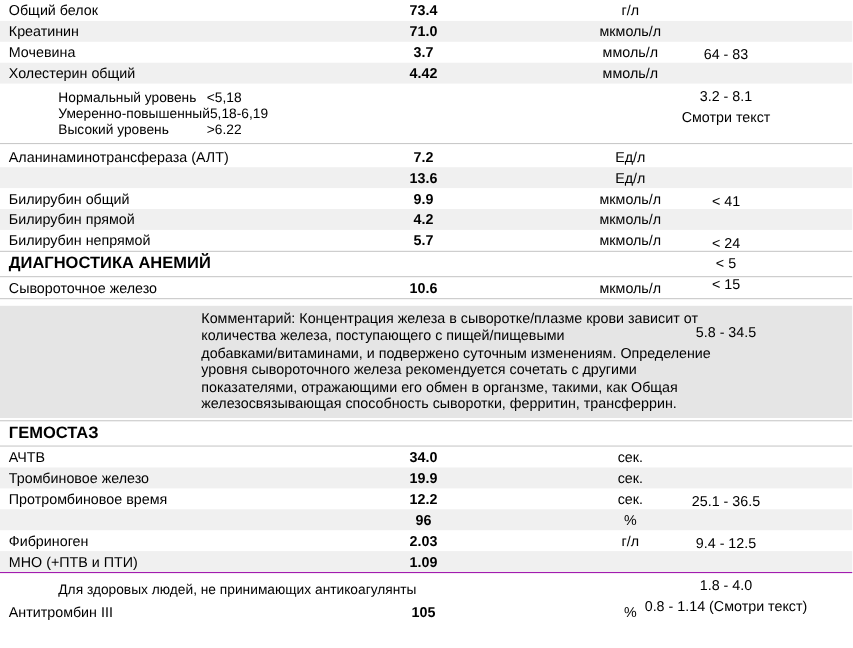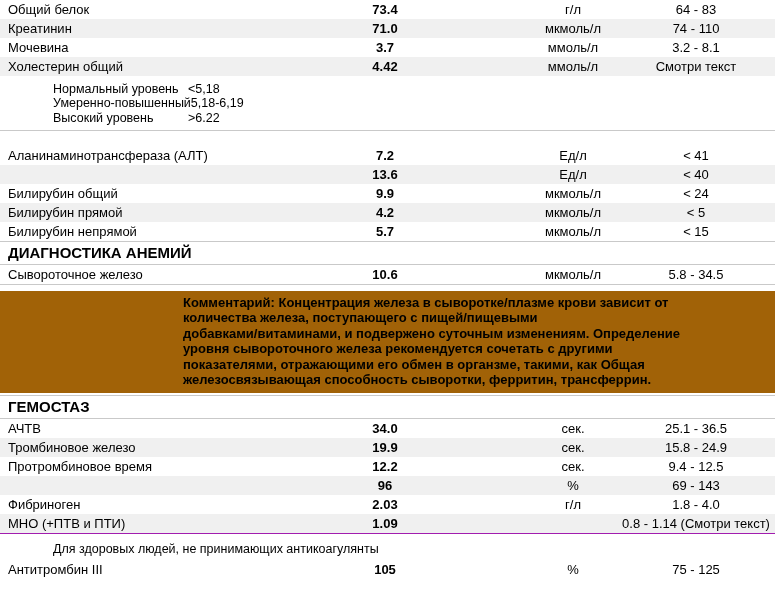--- a/index.html
+++ b/index.html
@@ -10,41 +10,41 @@
     font-size: 13px;
   }
   .doc { position: relative; width: 775px; height: 521px; }
 
   
   .row { position: relative; height: 19px; line-height: 19px; }
   .group .row:nth-child(even) { background: #f0f0f0; }
   .cell-name  { position: absolute; left: 8px;   white-space: nowrap; }
   .cell-value { position: absolute; left: 385px; transform: translateX(-50%); font-weight: bold; white-space: nowrap; }
   .cell-unit  { position: absolute; left: 573px; transform: translateX(-50%); white-space: nowrap; }
-  .cell-range { position: absolute; left: 696px; transform: translateX(-50%); white-space: nowrap; }
+  .cell-range { position: absolute; left: 660px; transform: translateX(-50%); white-space: nowrap; margin-top: 40px; }
 
   
-  .chol-block { padding: 6px 0 5px 53px; border-bottom: 1px solid #c9c9c9; margin-bottom: 15px; font-size: 12.5px; }
+  .chol-block { padding: 6px 0 5px 53px; border-bottom: 1px solid #c9c9c9; margin-bottom: 2px; font-size: 12.5px; }
   .chol-line  { line-height: 14.3px; white-space: nowrap; }
   .chol-label { display: inline-block; min-width: 135px; }
 
   
   .section-header {
     border-top: 1px solid #c9c9c9; border-bottom: 1px solid #c9c9c9;
     font-weight: bold; font-size: 15px; line-height: 15px;
     padding: 3px 0 4px 8px;
   }
 
   .iron-row { border-bottom: 1px solid #c9c9c9; }
 
   
   .comment-block {
-    margin: 6px 0 2px 0; background: #a16207;
+    margin: 6px 0 2px 0; background: #e5e5e5;
     padding: 4px 34px 5px 183px;
-    font-weight: bold; line-height: 15.5px; font-size: 13px;
+    font-weight: normal; line-height: 15.5px; font-size: 13px;
   }
   .comment-line { white-space: nowrap; }
 
   .group-hemostasis { border-bottom: 1px solid #a21caf; }
 
   
   .note-line { padding: 8px 0 3px 53px; font-size: 12.5px; line-height: 15px; white-space: nowrap; }
 </style>
 </head>
 <body>

